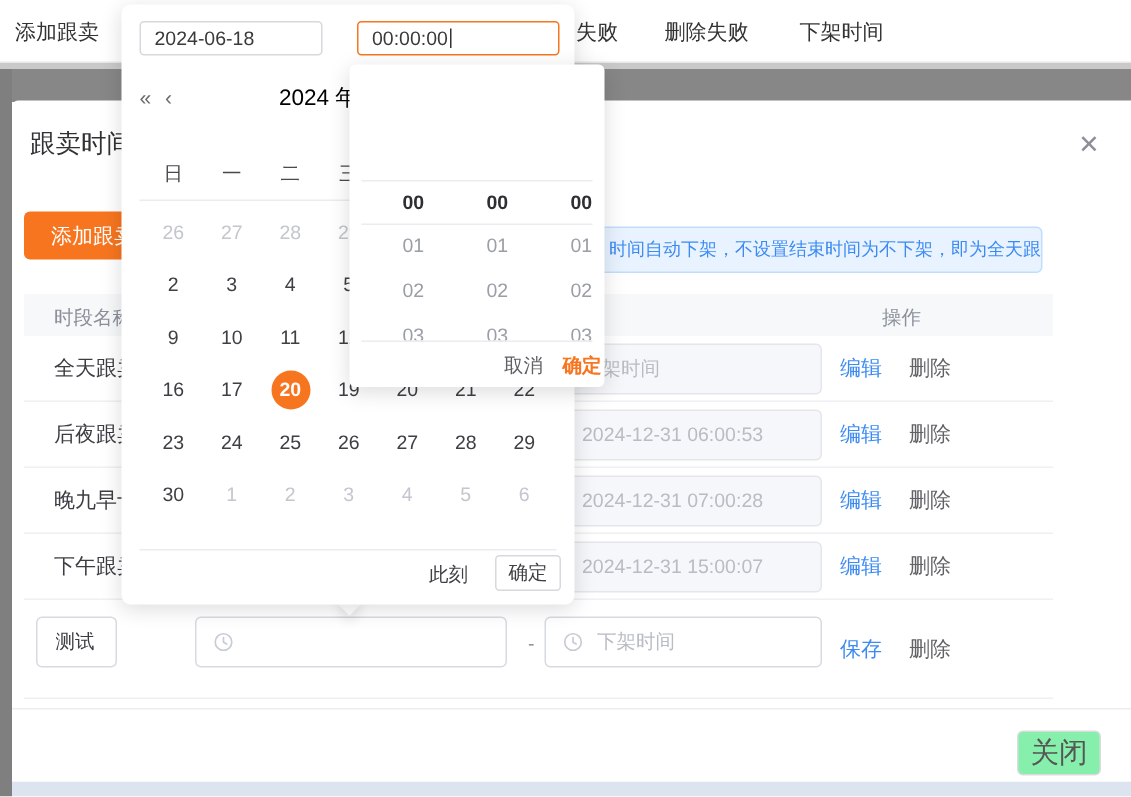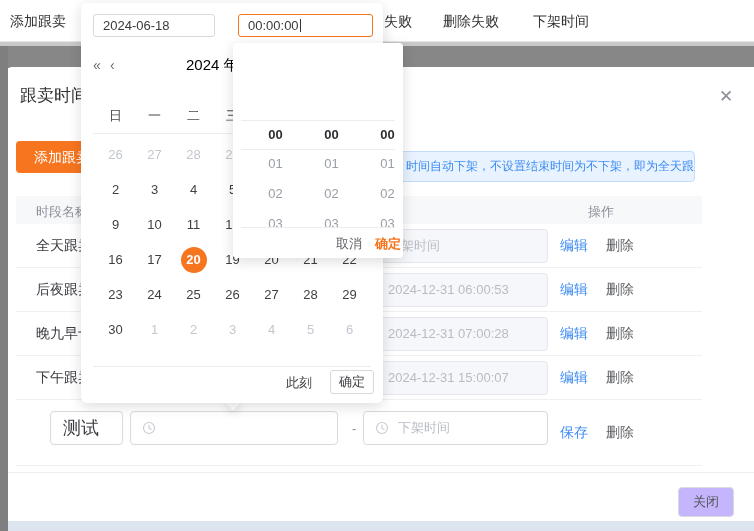--- a/index.html
+++ b/index.html
@@ -29,32 +29,32 @@
   .th-action { position:absolute; left:540px; top:7px; font-size:13px; color:#8a8f99;margin-left:32px; }
   .trow { position:absolute; left:8px; width:686px; height:44px; border-bottom:1px solid #eef0f4; }
   .row-name { position:absolute; left:20px; top:13px; font-size:14px; color:#3c3c43; white-space:nowrap; }
   .dis-box { position:absolute; left:335px; top:5px; width:197px; height:34px; background:#f6f7fa; border:1px solid #e4e6eb; border-radius:4px; line-height:32px; padding-left:36px; font-size:13px; color:#b8bcc4; white-space:nowrap; overflow:hidden; }
   .dis-box .clock { position:absolute; left:12px; top:9px; }
   .link-edit { position:absolute; left:544px; top:13px; font-size:14px; color:#3d8bf2; cursor:pointer; }
   .link-del  { position:absolute; left:590px; top:13px; font-size:14px; color:#606266; cursor:pointer; }
 
   
   #erow { left:8px; top:333px; width:686px; height:66px; border-bottom:1px solid #eef0f4; position:absolute; }
-  #erow-name { position:absolute; left:34px; top:11px; width:73px; height:34px; border:1px solid #d7dae0; border-radius:4px; font-size:18px; color:#3c3c43; padding-left:12px; font-family:inherit; outline:none; background:#fff; }
+  #erow-name { position:absolute; left:8px; top:11px; width:54px; height:34px; border:1px solid #d7dae0; border-radius:4px; font-size:13px; color:#3c3c43; padding-left:12px; font-family:inherit; outline:none; background:#fff; }
   .dt-box { position:absolute; top:11px; height:34px; background:#fff; border:1px solid #d7dae0; border-radius:4px; line-height:32px; padding-left:34px; font-size:13px; white-space:nowrap; overflow:hidden; cursor:text; }
   .dt-box .clock { position:absolute; left:11px; top:9px; }
   #erow-start { left:114px; width:208px; color:#3c3c43; }
   #erow-sep { position:absolute; left:336px; top:21px; font-size:13px; color:#8a8f99; }
   #erow-end { left:347px; width:185px; color:#b8bcc4; }
   #erow-save { position:absolute; left:544px; top:24px; font-size:14px; color:#3d8bf2; cursor:pointer; }
   #erow-del  { position:absolute; left:590px; top:24px; font-size:14px; color:#606266; cursor:pointer; }
 
   
   #mfoot-line { left:0; top:405px; width:746px; height:1px; background:#ededf0; position:absolute; }
-  #close-btn { position:absolute; left:670px; top:420px; width:56px; height:30px; background:#c4b5fd; border:1px solid #d9dbe0; border-radius:4px; font-size:13px; color:#555; cursor:pointer; font-family:inherit; }
+  #close-btn { position:absolute; left:670px; top:420px; width:56px; height:30px; background:#86efac; border:1px solid #d9dbe0; border-radius:4px; font-size:19px; color:#555; cursor:pointer; font-family:inherit; }
 
   #bottom-strip { left:8px; top:521px; width:746px; height:10px; background:#dce4f0; z-index:3; }
 
   
   #dpanel { left:81px; top:3px; width:302px; height:400px; background:#fff; border-radius:6px; box-shadow:0 3px 14px rgba(0,0,0,.14); z-index:50; }
   #dp-date { position:absolute; left:12px; top:11px; width:122px; height:23px; border:1px solid #d8d8dd; border-radius:3px; font-size:13px; color:#3a3a3a; padding-left:9px; outline:none; font-family:inherit; background:#fff; }
   #dp-time { position:absolute; left:157px; top:11px; width:135px; height:23px; border:1px solid var(--accent); border-radius:3px; font-size:13px; color:#3a3a3a; padding-left:9px; line-height:21px; background:#fff; cursor:text; }
   #dp-time .caret { display:inline-block; width:1px; height:13px; background:#333; vertical-align:-2px; margin-left:1px; }
   #dp-superprev { position:absolute; left:12px; top:54px; font-size:14px; color:#6b6b6b; cursor:pointer; }
   #dp-prev { position:absolute; left:29px; top:54px; font-size:14px; color:#6b6b6b; cursor:pointer; }

